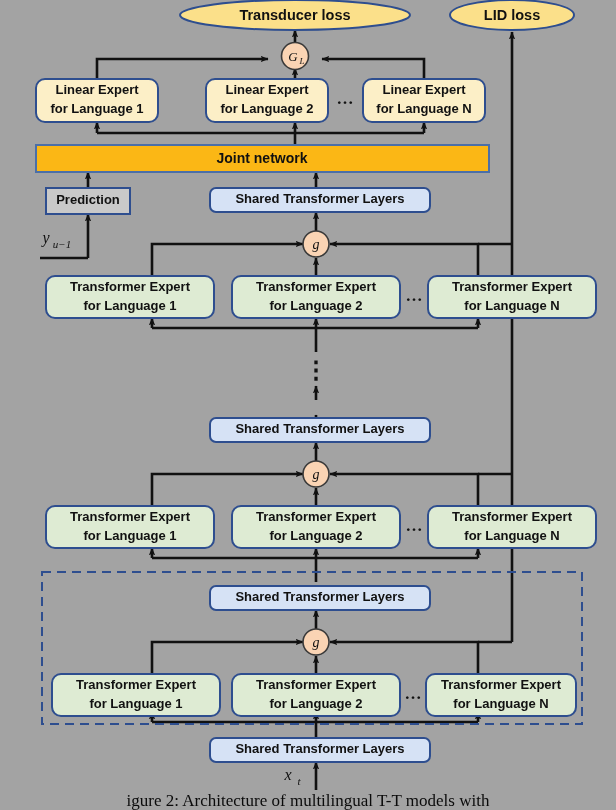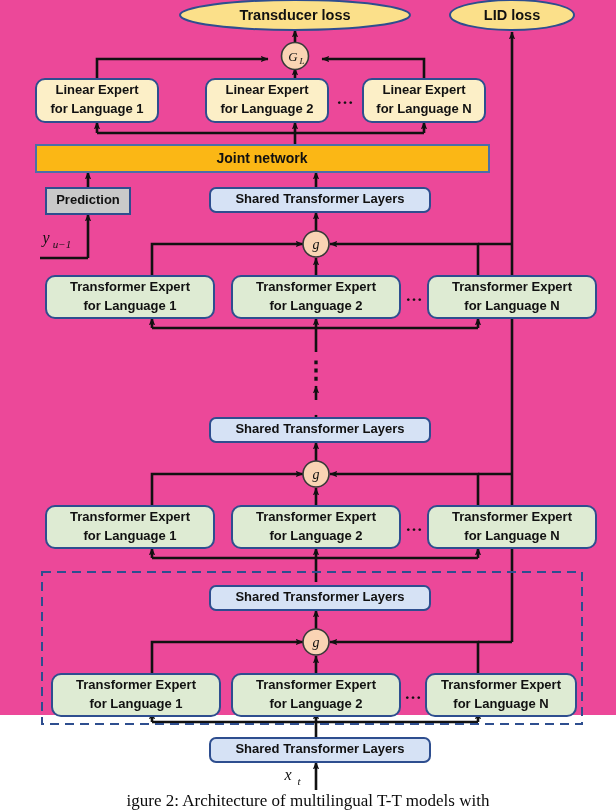--- a/index.html
+++ b/index.html
@@ -1,18 +1,18 @@
 <!DOCTYPE html>
 <html><head>
 <meta charset="utf-8">
 <style>
   html,body{margin:0;padding:0;background:#ffffff;}
   body{width:616px;height:810px;overflow:hidden;
        font-family:"Liberation Sans",sans-serif;}
-  #stage{position:relative;width:616px;height:715px;background:#ec4899;}
+  #stage{position:relative;width:616px;height:810px;background:#a3a3a3;}
   svg{position:absolute;left:0;top:0;width:616px;height:810px;}
 
   .node-label{
     font-family:"Liberation Sans",sans-serif;
     font-weight:bold;
     fill:#111111;
     text-anchor:middle;
     dominant-baseline:middle;
   }
   .caption{

